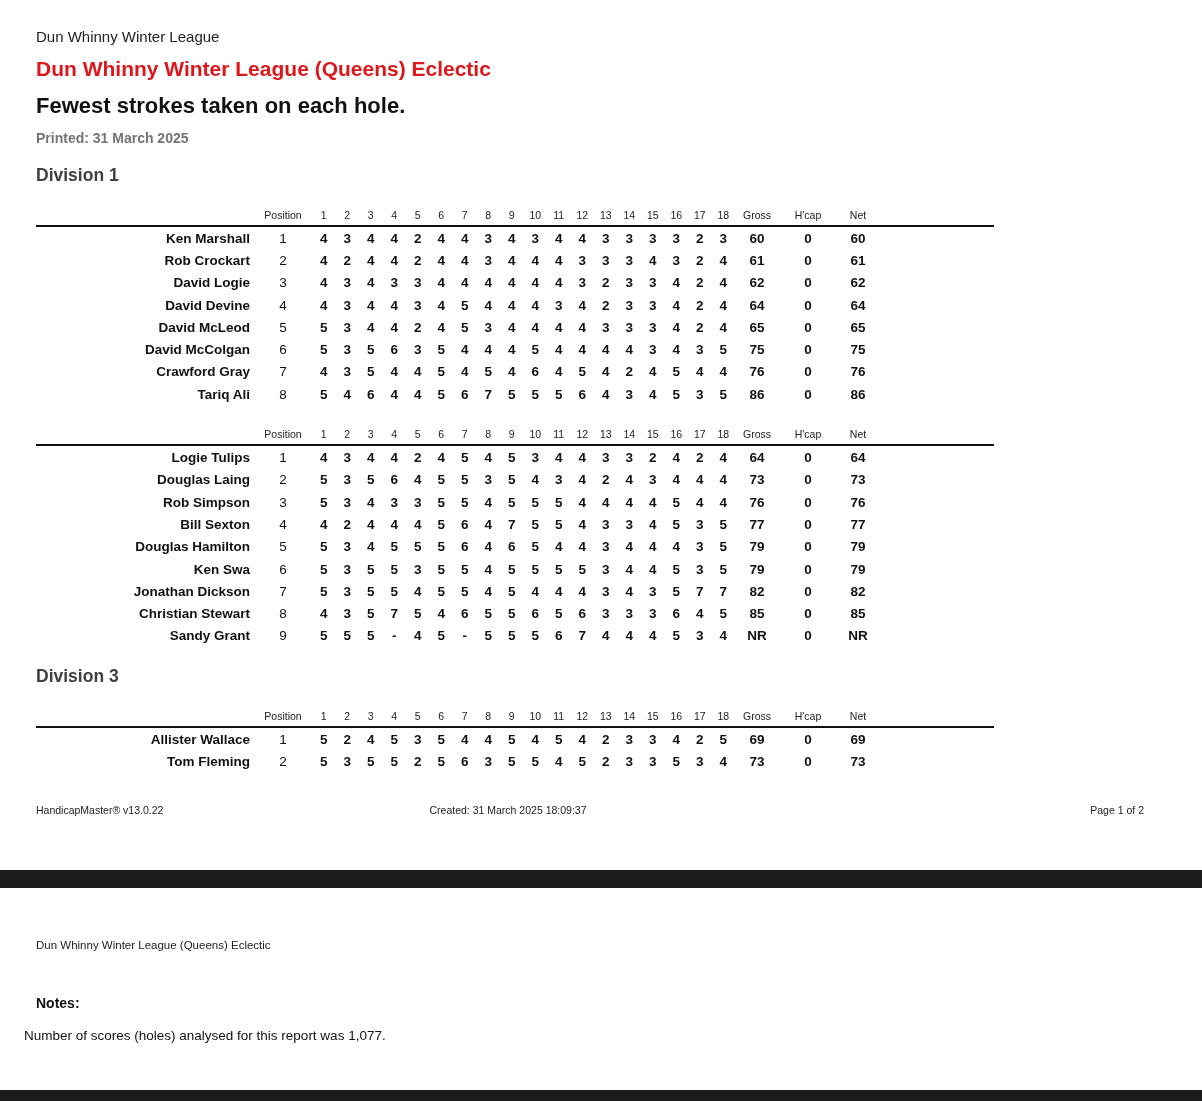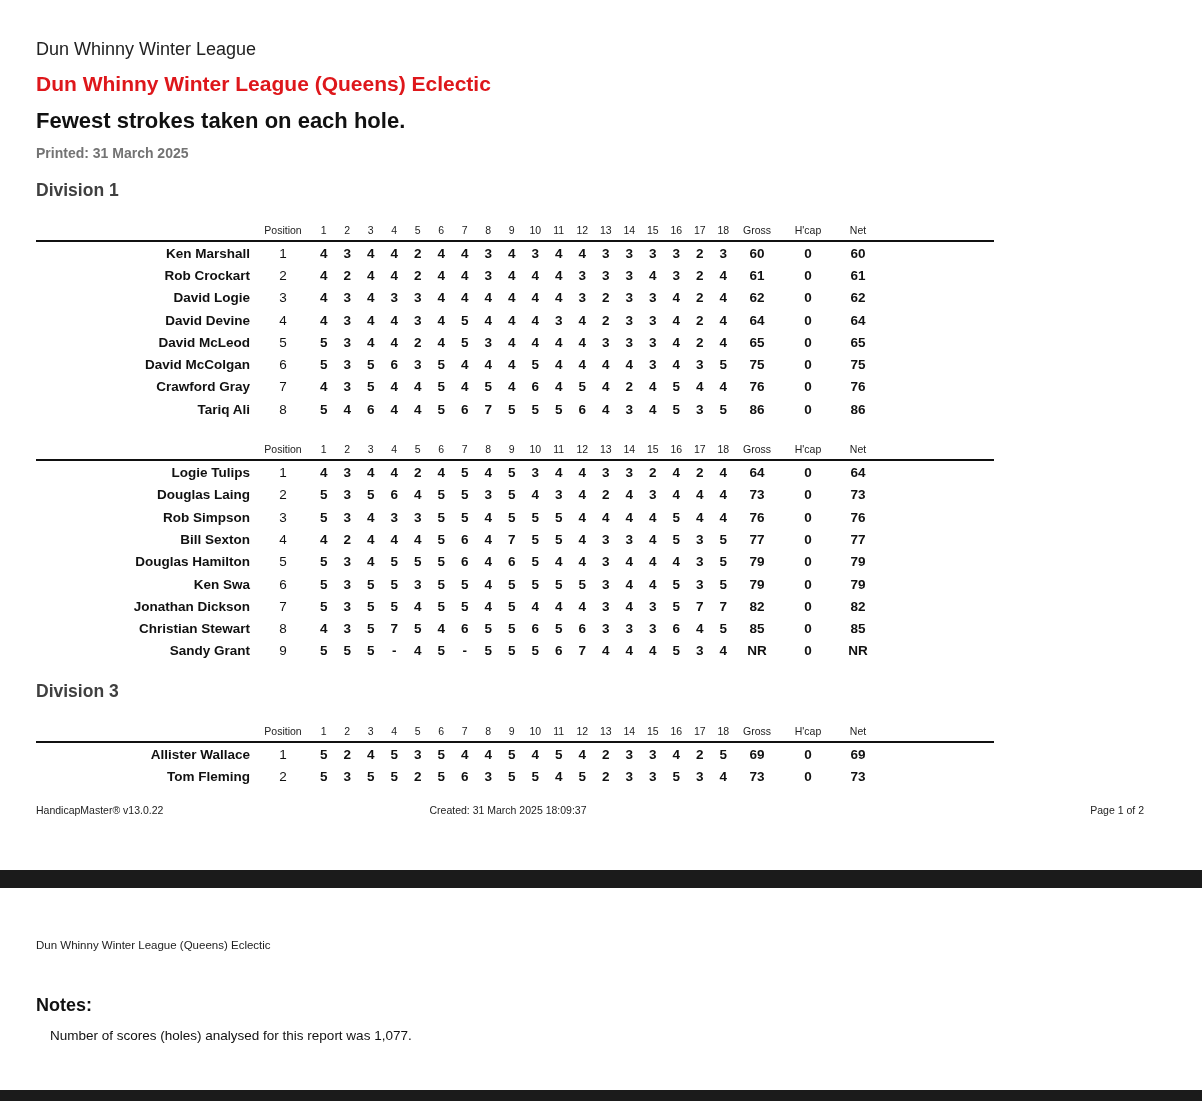--- a/index.html
+++ b/index.html
@@ -17,22 +17,22 @@
   .page1 {
     position: absolute;
     left: 0; top: 0;
     width: 1202px;
     height: 870px;
     background: #fff;
   }
   .content { margin-left: 36px; }
 
   .league-name {
-    padding-top: 39px;
-    font-size: 18px;
+    padding-top: 28px;
+    font-size: 15px;
     font-weight: 400;
     color: #222;
   }
   .report-title {
     margin-top: 12px;
     font-size: 21px;
     font-weight: 700;
     color: #de171b;
   }
   .report-subtitle {
@@ -119,27 +119,27 @@
     position: absolute;
     left: 36px; top: 51px;
     font-size: 11.5px;
     font-weight: 400;
     color: #222;
   }
   .notes-heading {
     position: absolute;
     left: 36px; top: 107px;
     margin: 0;
-    font-size: 18px;
+    font-size: 14px;
     font-weight: 700;
     color: #111;
   }
   .notes-text {
     position: absolute;
-    left: 50px; top: 140px;
+    left: 24px; top: 140px;
     font-size: 13.5px;
     font-weight: 400;
     color: #111;
   }
 </style>
 </head>
 <body>
 
 <div class="page1">
   <div class="content">

